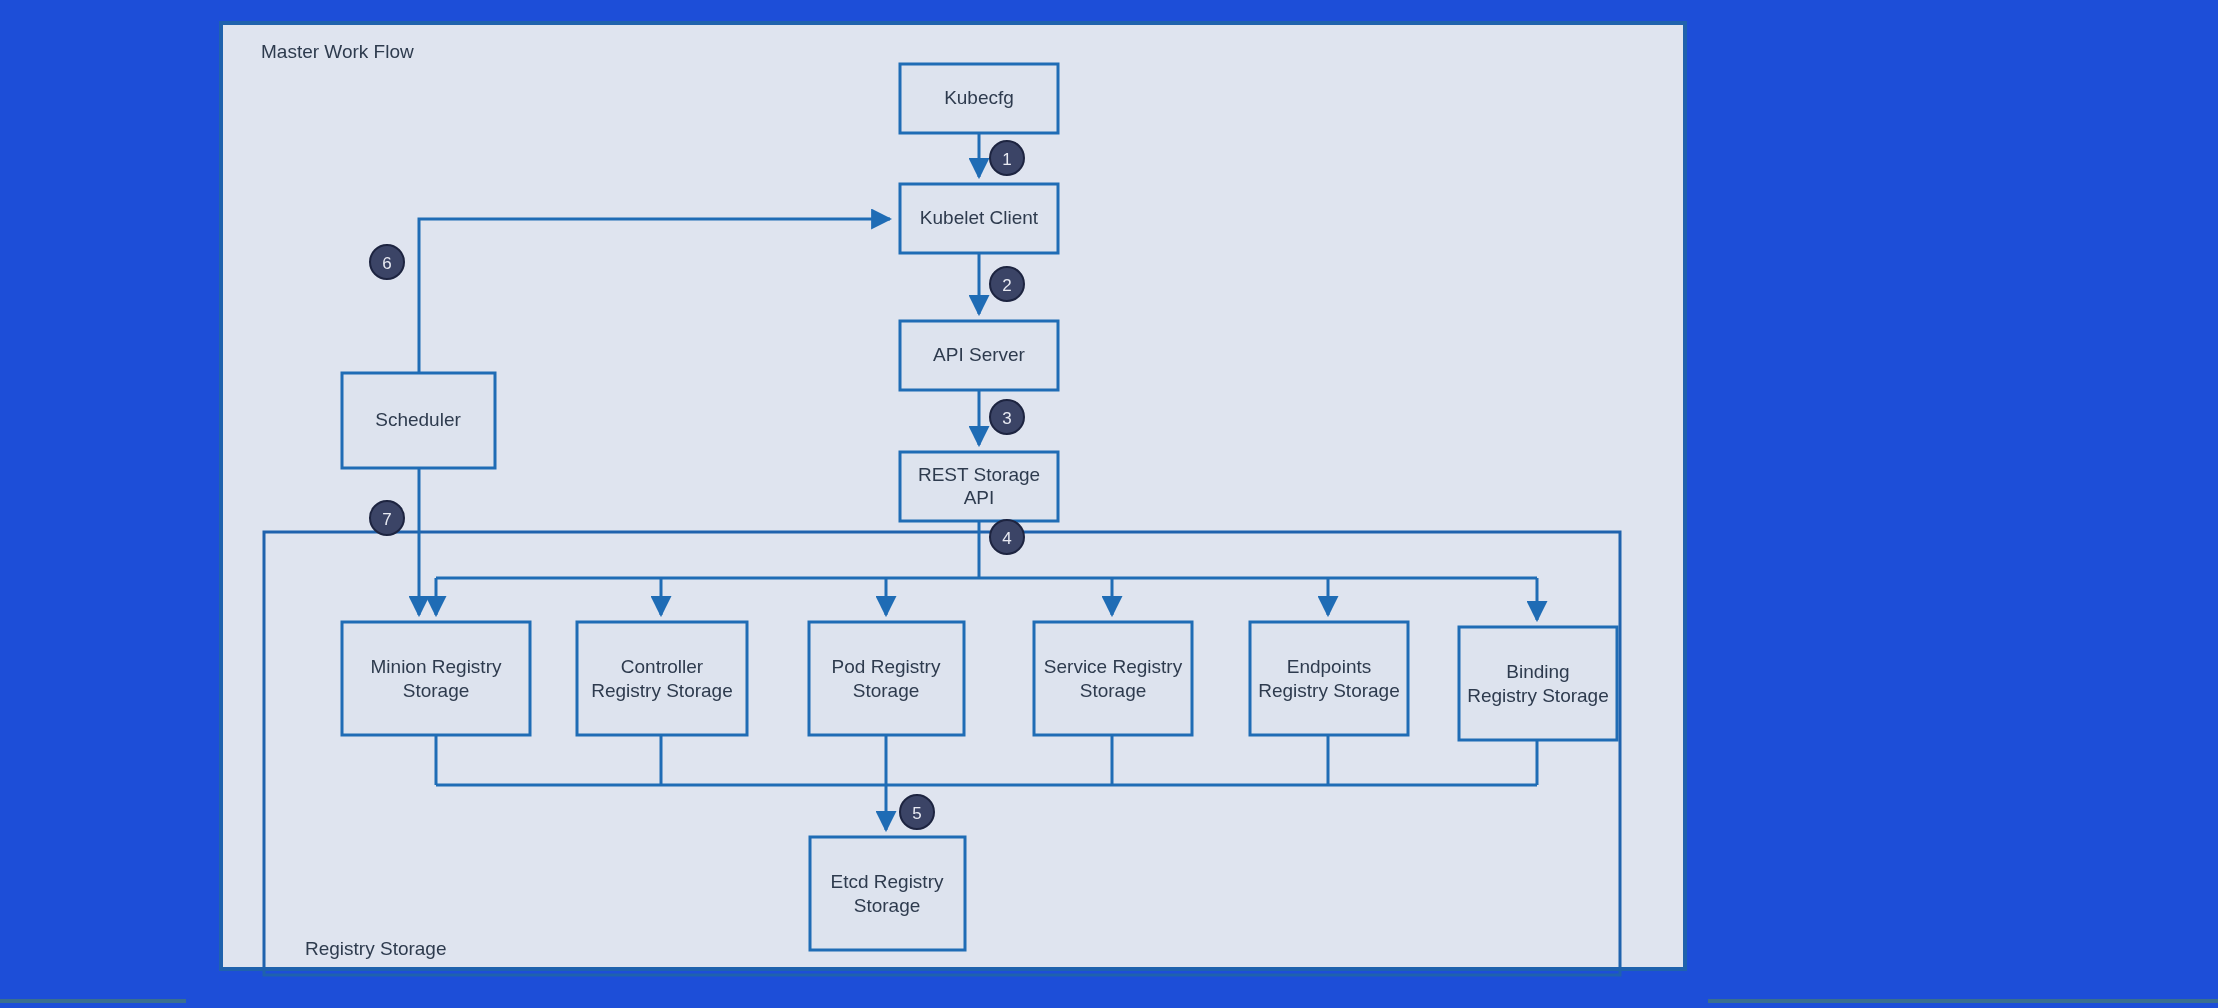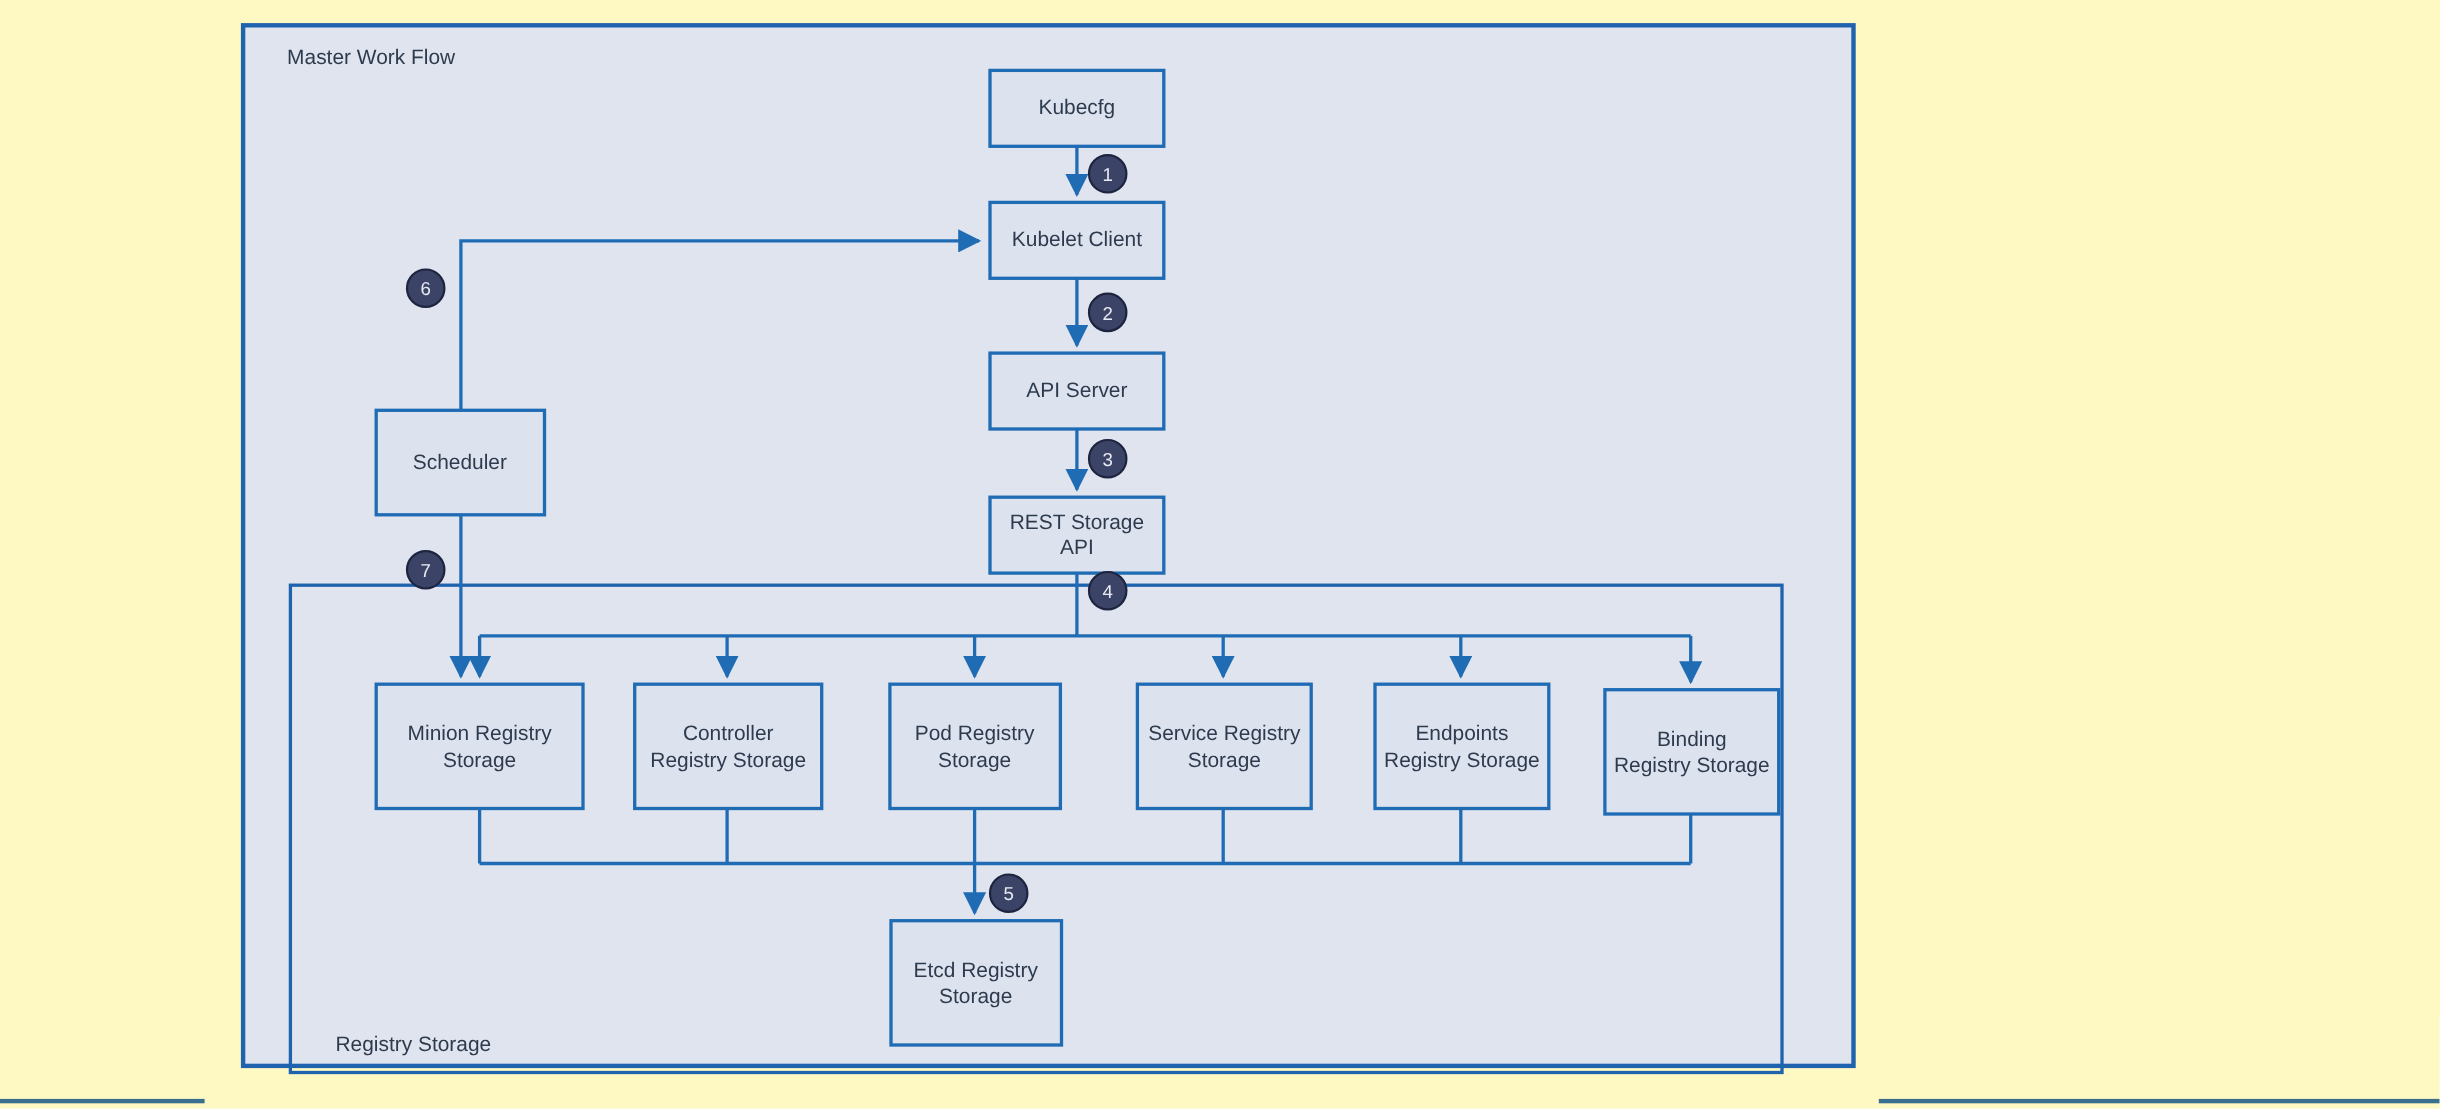--- a/index.html
+++ b/index.html
@@ -8,21 +8,21 @@
     background: #ffffff;
     width: 2218px;
     height: 1008px;
     overflow: hidden;
     font-family: "Liberation Sans", sans-serif;
   }
   #stage {
     position: relative;
     width: 2218px;
     height: 1008px;
-    background: #fef9c3;
+    background: #1d4ed8;
   }
   #diagram { display: block; }
   .node-label {
     font-family: "Liberation Sans", sans-serif;
     font-size: 19px;
     fill: #2e3b4e;
     text-anchor: middle;
     dominant-baseline: middle;
   }
   .container-label {

